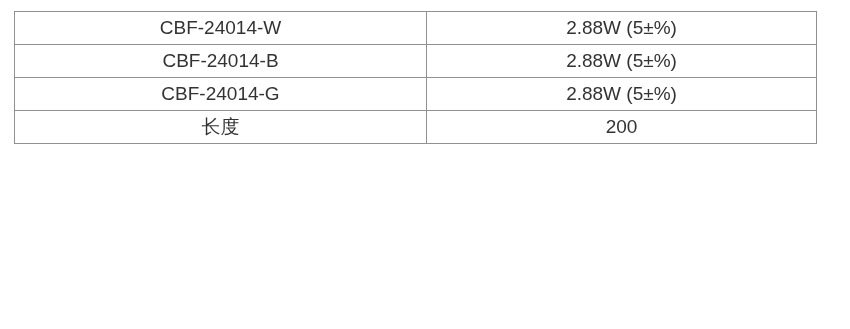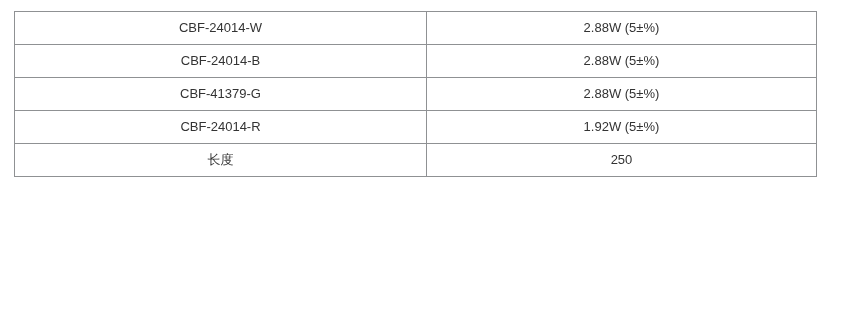--- a/index.html
+++ b/index.html
@@ -30,21 +30,21 @@
   table.spec-table col.c-left  { width: 412px; }
   table.spec-table col.c-right { width: 390px; }
   table.spec-table td {
     height: 33px;
     box-sizing: border-box;
     border-right: 1px solid #8f9193;
     border-bottom: 1px solid #8f9193;
     text-align: center;
     vertical-align: middle;
     color: #333333;
-    font-size: 13px;
+    font-size: 19px;
     line-height: 1.2;
     padding: 0 6px;
     white-space: nowrap;
     overflow: hidden;
   }
   td.cell-label { }
   td.cell-value { }
 </style>
 </head>
 <body>
@@ -58,26 +58,22 @@
     <tbody>
       <tr>
         <td class="cell-label">CBF-24014-W</td>
         <td class="cell-value">2.88W (5±%)</td>
       </tr>
       <tr>
         <td class="cell-label">CBF-24014-B</td>
         <td class="cell-value">2.88W (5±%)</td>
       </tr>
       <tr>
-        <td class="cell-label">CBF-41379-G</td>
+        <td class="cell-label">CBF-24014-G</td>
         <td class="cell-value">2.88W (5±%)</td>
       </tr>
       <tr>
-        <td class="cell-label">CBF-24014-R</td>
-        <td class="cell-value">1.92W (5±%)</td>
-      </tr>
-      <tr>
         <td class="cell-label">长度</td>
-        <td class="cell-value">250</td>
+        <td class="cell-value">200</td>
       </tr>
     </tbody>
   </table>
 </div>
 
 </body></html>

